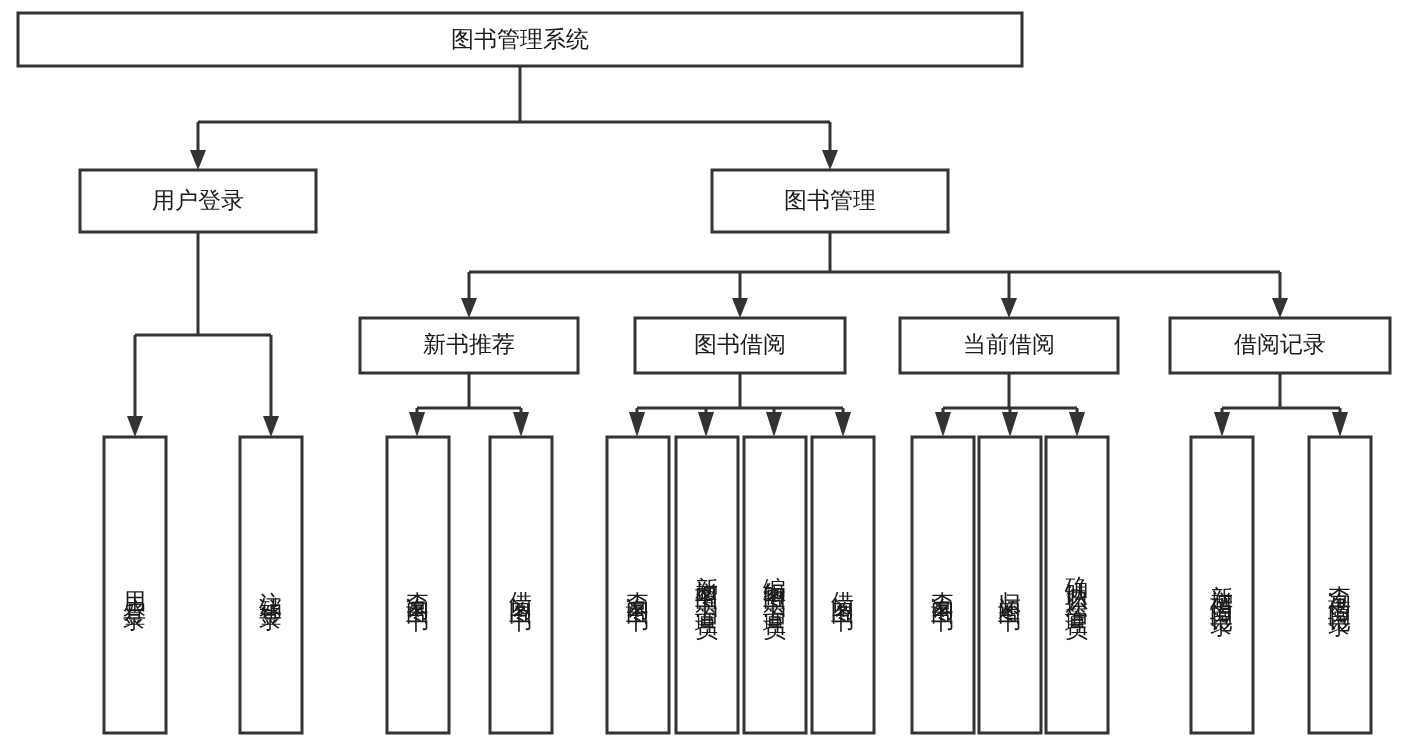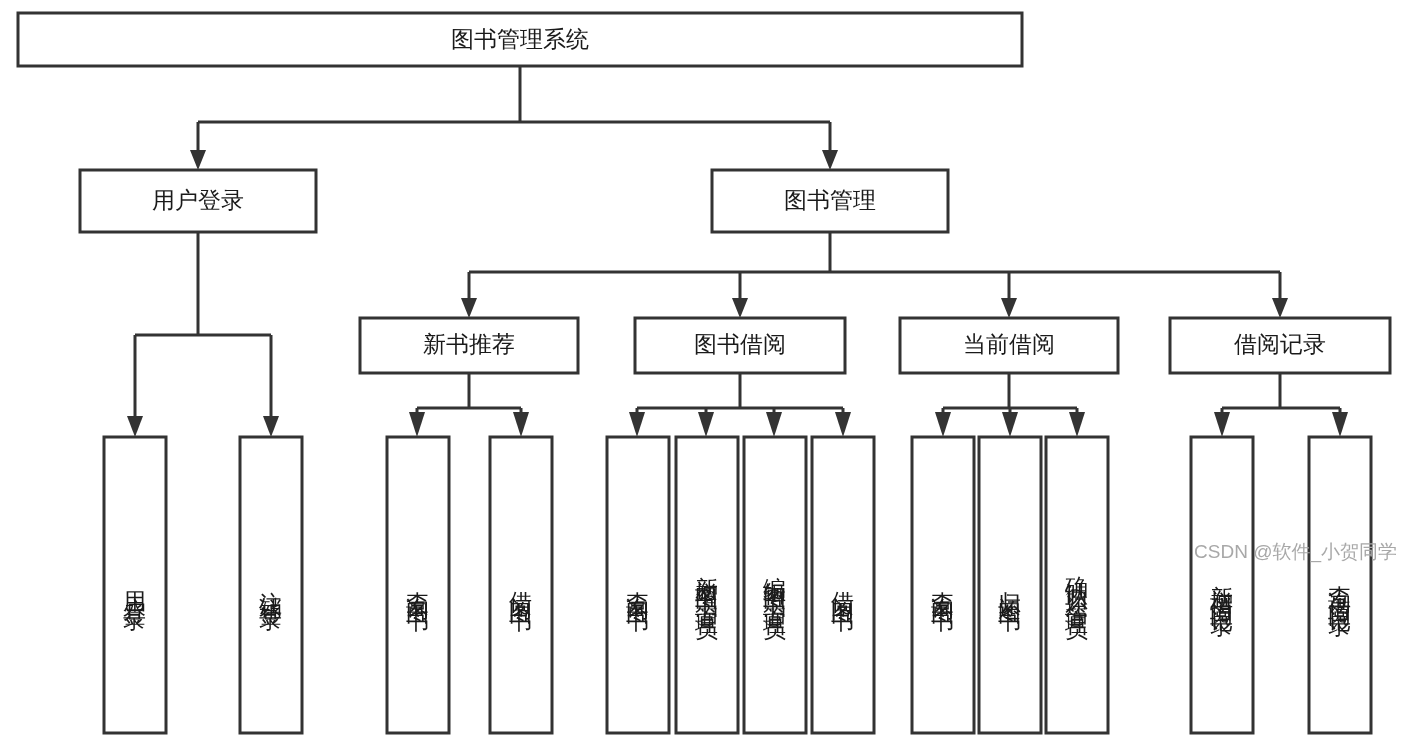--- a/index.html
+++ b/index.html
@@ -232,15 +232,14 @@
       <text class="node-label-v" x="1222" y="585">新增借阅记录</text>
     </g>
 
     <g>
       <rect class="node-box" x="1309" y="437" width="62" height="296"></rect>
       <text class="node-label-v" x="1340" y="585">查询借阅记录</text>
     </g>
 
   </svg>
 
-  <div class="watermark">CSDN @软件_小贺同学</div>
 
 </div>
 
 </body></html>

